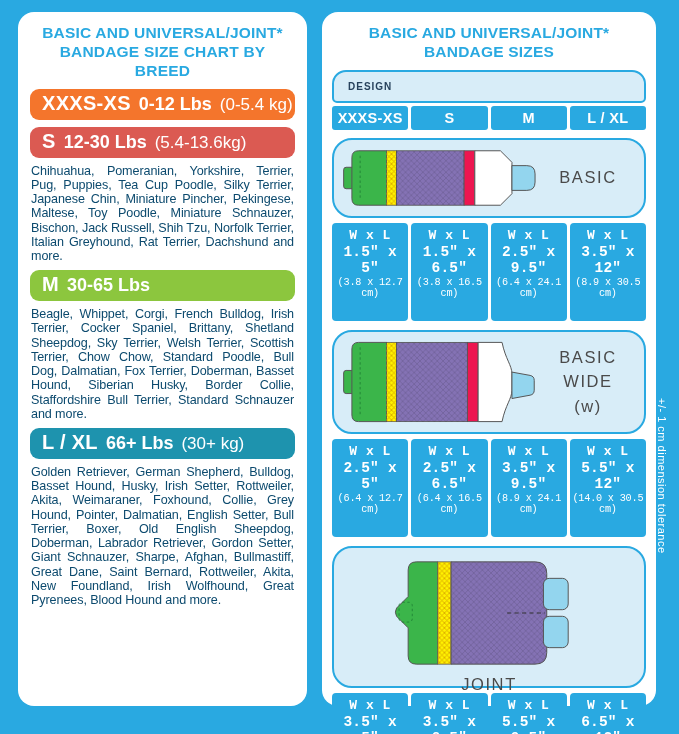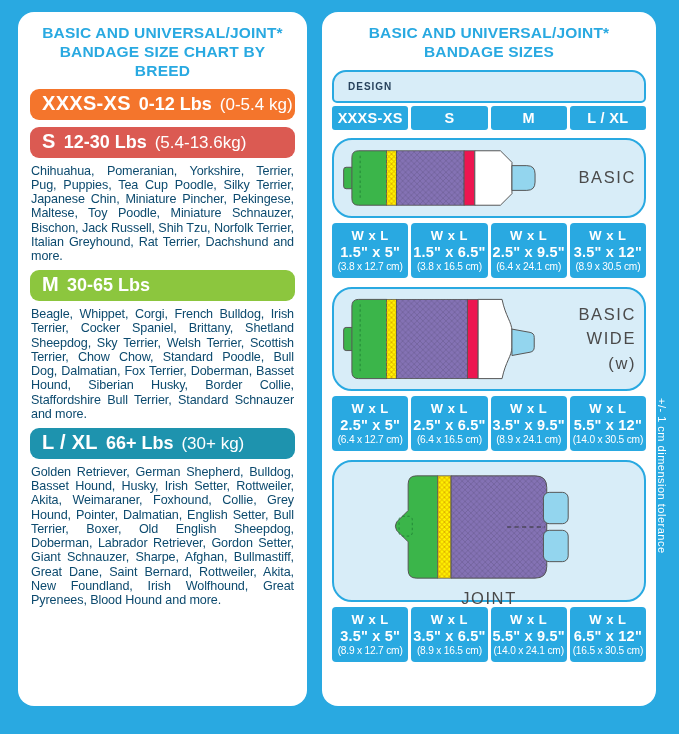--- a/index.html
+++ b/index.html
@@ -27,25 +27,25 @@
   
   .design-box { background:#D8EDF8; border:2px solid #29A9E1; border-radius:14px 14px 5px 5px; height:33px; display:flex; align-items:center; padding-left:14px; margin-top:4px; }
   .design-label { color:#27425C; font-weight:bold; font-size:10px; letter-spacing:1px; }
   .col-headers { display:flex; gap:3px; margin:3px 0 8px; }
   .col-header { flex:1; background:#29A9E1; color:#fff; font-weight:bold; font-size:14.5px; text-align:center; padding:4px 0; border-radius:3px; letter-spacing:.3px; }
 
   .section { background:#D8EDF8; border:2px solid #29A9E1; border-radius:20px; display:flex; align-items:center; padding:6px 8px; }
   .section-basic { height:80px; }
   .section-wide  { height:104px; }
   .section-joint { height:142px;flex-direction:column; }
-  .section-label { flex:1; text-align:right; color:#4A4A4A; font-size:16.5px; letter-spacing:1.6px; line-height:1.5; }
+  .section-label { flex:1; text-align:center; color:#4A4A4A; font-size:16.5px; letter-spacing:1.6px; line-height:1.5; }
   .bandage { flex:0 0 auto; }
 
   .size-row { display:flex; gap:3px; margin:5px 0 9px; }
-  .size-cell { flex:1; background:#29A9E1; color:#fff; text-align:center; border-radius:4px; padding:5px 1px 6px; }
+  .size-cell { flex:1; background:#29A9E1; color:#fff; text-align:center; border-radius:4px; padding:5px 1px 22px;font-family:Liberation Mono, monospace; }
   .wxl    { font-size:13px; font-weight:bold; letter-spacing:.5px; }
   .inches { font-size:14.5px; font-weight:bold; letter-spacing:.2px; margin-top:1px; }
   .cm     { font-size:10.2px; margin-top:1px; letter-spacing:-0.2px; }
 
   .tolerance { position:absolute; left:656px; top:398px; height:330px; color:#fff; font-size:11px; writing-mode:vertical-rl; letter-spacing:.5px; }
 </style>
 </head>
 <body>
 
 <div class="stage">

